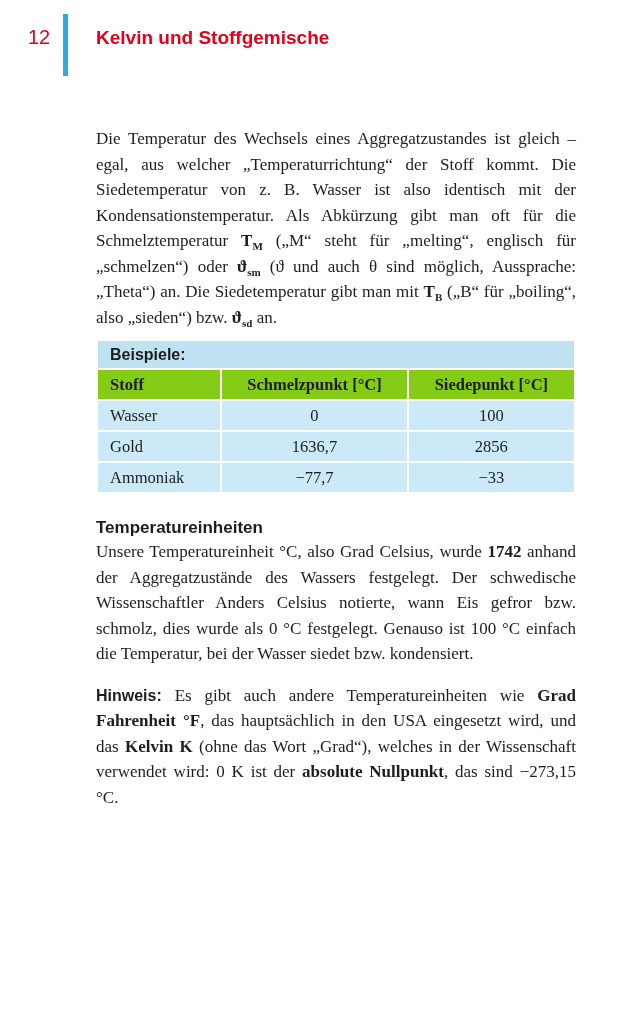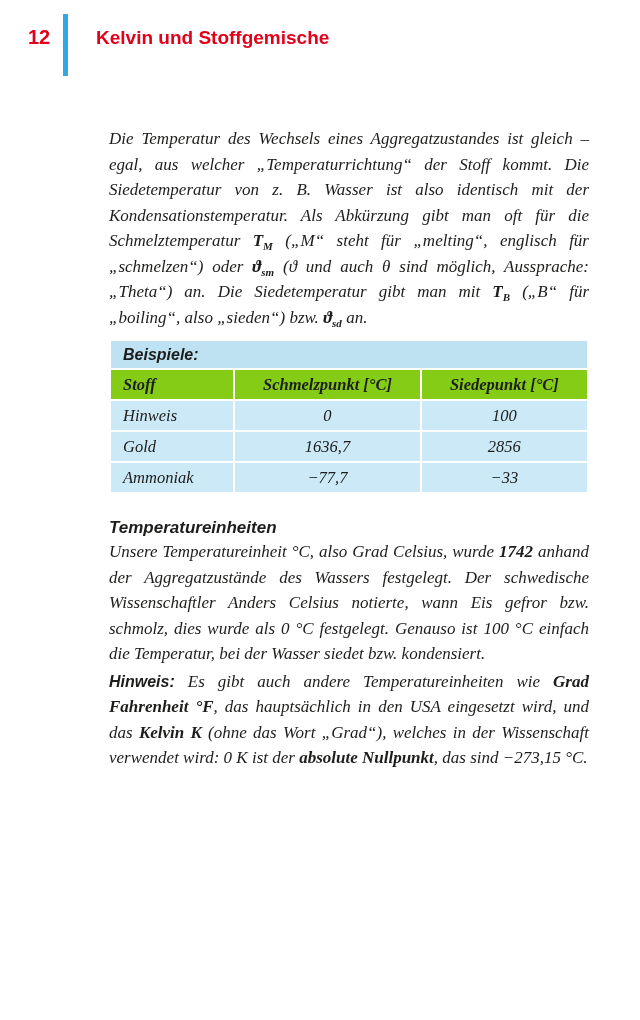--- a/index.html
+++ b/index.html
@@ -14,33 +14,33 @@
     position:relative;
     width:640px;height:1020px;
     background:#ffffff;
     color:var(--text);
     font-family:"Liberation Serif","DejaVu Serif",serif;
     overflow:hidden;
   }
   .pagenum{
     position:absolute;left:28px;top:26px;
     font-family:"Liberation Sans","DejaVu Sans",sans-serif;
-    font-weight:bold;font-size:20px;color:var(--accent-red);
+    font-weight:normal;font-size:20px;color:var(--accent-red);
   }
   .vbar{
     position:absolute;left:63px;top:14px;
     width:5px;height:62px;background:var(--accent-blue);
   }
   .chapter-title{
     position:absolute;left:96px;top:27px;
     font-family:"Liberation Sans","DejaVu Sans",sans-serif;
     font-weight:bold;font-size:19px;color:var(--accent-red);
   }
   .content{
-    position:absolute;left:109px;top:126px;width:480px;font-style:italic;
+    position:absolute;left:96px;top:126px;width:480px;
   }
   p.body{
     margin:0;
     font-size:17px;line-height:25.5px;
     text-align:justify;
     hyphens:auto;-webkit-hyphens:auto;
   }
   p.body .b{font-weight:bold;}
   p.body .sans{font-family:"Liberation Sans","DejaVu Sans",sans-serif;font-size:16px;}
   p.body sub{font-size:11px;line-height:0;}
@@ -73,21 +73,21 @@
     font-weight:bold;
   }
   table.examples th.num,table.examples td.num{
     text-align:center;padding:0 4px;
   }
   h2.subheading{
     margin:24px 0 1px 0;
     font-family:"Liberation Sans","DejaVu Sans",sans-serif;
     font-weight:bold;font-size:17px;color:var(--text);
   }
-  p.hinweis{margin-top:2px;}
+  p.hinweis{margin-top:16px;}
 </style>
 </head>
 <body>
 
 <div class="page">
   <div class="pagenum">12</div>
   <div class="vbar"></div>
   <div class="chapter-title">Kelvin und Stoffgemische</div>
 
   <div class="content">
@@ -105,21 +105,21 @@
           <th colspan="3" class="caption-cell">Beispiele:</th>
         </tr>
         <tr class="hdr">
           <th>Stoff</th>
           <th class="num">Schmelzpunkt [°C]</th>
           <th class="num">Siedepunkt [°C]</th>
         </tr>
       </thead>
       <tbody>
           <tr>
-            <td>Hinweis</td>
+            <td>Wasser</td>
             <td class="num">0</td>
             <td class="num">100</td>
           </tr>
           <tr>
             <td>Gold</td>
             <td class="num">1636,7</td>
             <td class="num">2856</td>
           </tr>
           <tr>
             <td>Ammoniak</td>

